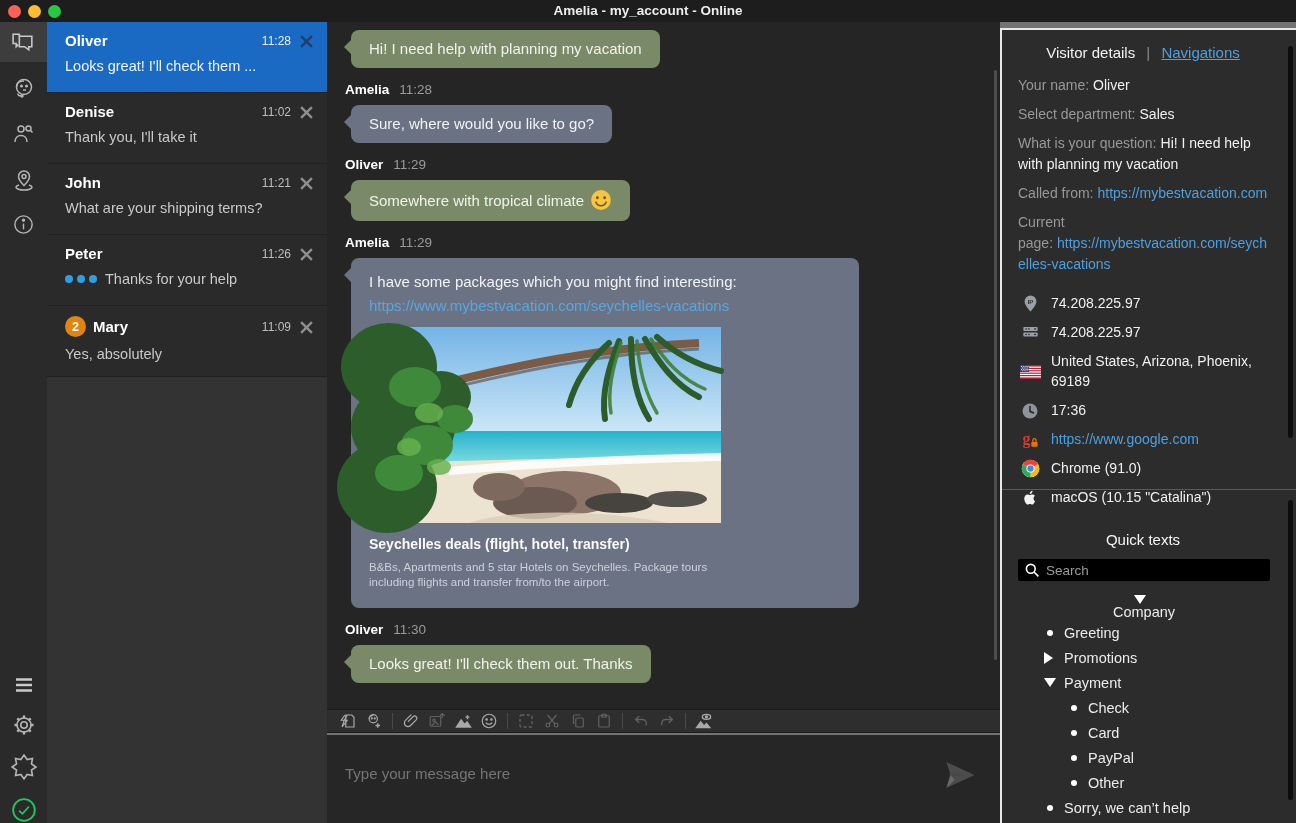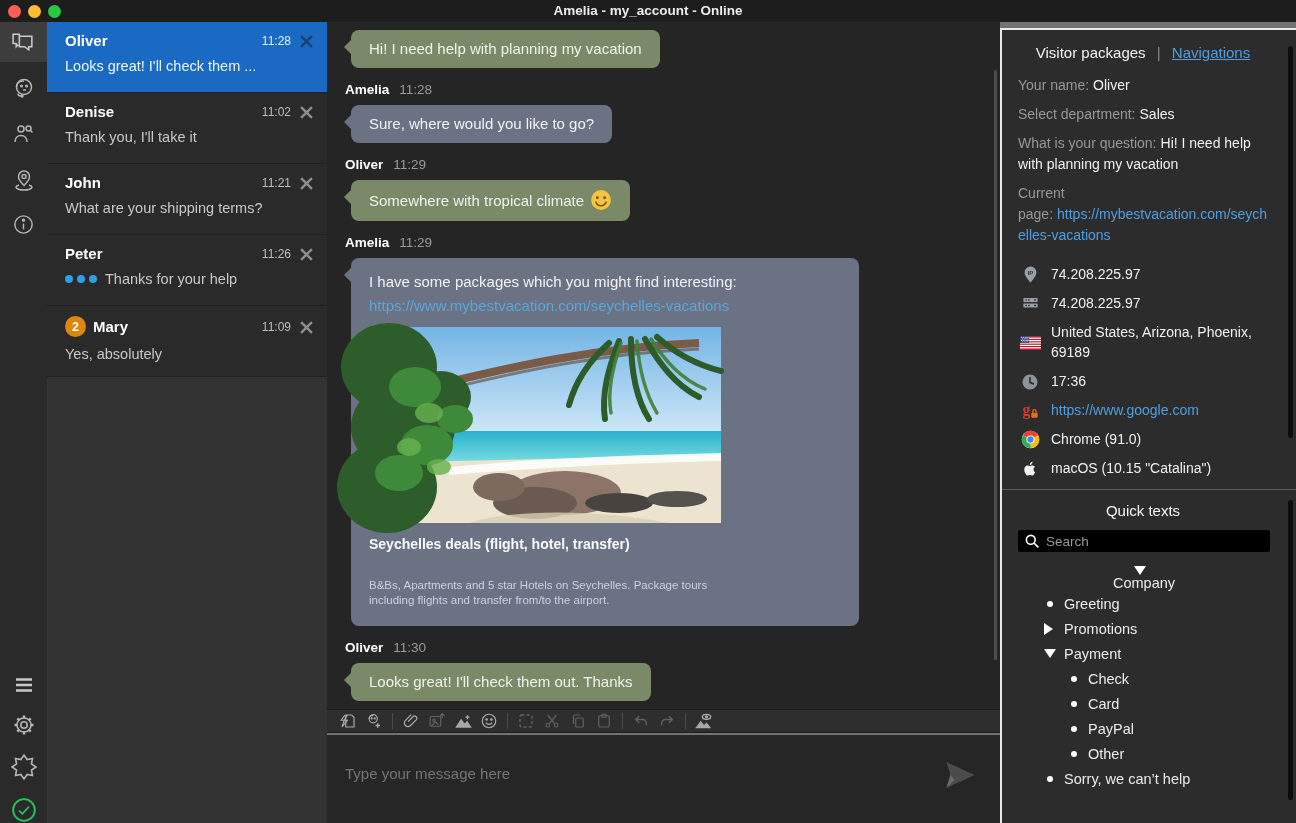--- a/index.html
+++ b/index.html
@@ -49,21 +49,21 @@
   .bubble .emoji { vertical-align:-5px; margin-left:6px; }
   .meta { margin:0 0 8px 2px; font-size:13.5px; }
   .meta-name { color:#fff; font-weight:bold; }
   .meta-time { color:#9a9a9a; margin-left:10px; }
   .card { position:relative; width:508px; background:#6b7284; border-radius:8px; padding:15px 18px 18px 18px; margin:0 0 14px 8px; color:#f2f3f6; }
   .card::before { content:""; position:absolute; left:-7px; top:10px; border:7px solid transparent; border-left:0; border-right-color:#6b7284; }
   .card-text { font-size:15px; }
   .card-link { display:block; margin-top:7px; font-size:15px; color:#5aa7dd; text-decoration:none; cursor:pointer; }
   .card-img { margin-top:13px; width:352px; height:196px; display:block; }
   .card-title { margin-top:13px; font-size:14px; font-weight:bold; color:#fafafa; }
-  .card-desc { margin-top:26px; width:345px; font-size:11.5px; line-height:15px; color:#ccd1da; }
+  .card-desc { margin-top:8px; width:345px; font-size:11.5px; line-height:15px; color:#ccd1da; }
 
   
   .chat-scroll { position:absolute; top:48px; right:3px; width:3px; height:590px; background:#4d4d4d; border-radius:2px; }
 
   
   .msg-toolbar { position:absolute; top:709px; left:327px; width:673px; height:24px; background:#2e2e2e; border-top:1px solid #1c1c1c; border-bottom:1px solid #1c1c1c; display:flex; align-items:center; padding-left:8px; }
   .tb { width:26px; height:22px; display:flex; align-items:center; justify-content:center; cursor:pointer; }
   .tb.dim { opacity:.42; }
   .tb-sep { width:1px; height:16px; background:#4a4a4a; margin:0 5px; }
 
@@ -474,33 +474,36 @@
           <path d="M3 20.5l18.5-8.5L3 3.5l2.5 7-1 .9 1-.1zM5.5 10.5L16 12 5.5 13.5l-1.2 6 4-4.2z"></path>
           <path d="M3 20.5L21.5 12 3 3.5l2.8 8.5z" opacity="0.9"></path>
           <path d="M5.8 12L3 20.5l5.4-5.1z" fill="#6a6a6a"></path>
         </svg>
     </div>
   </div>
 
   <div class="rightpanel">
 
     <div class="vp-tabs">
-      <span class="vp-tab">Visitor packages</span>
+      <span class="vp-tab">Visitor details</span>
       <span class="vp-tab-div">|</span>
       <span class="vp-tab link">Navigations</span>
     </div>
 
     <div class="vp-field">
       <span class="vp-label">Your name:</span><span>Oliver</span>
     </div>
     <div class="vp-field">
       <span class="vp-label">Select department:</span><span>Sales</span>
     </div>
     <div class="vp-field">
       <span class="vp-label">What is your question:</span><span>Hi! I need help with planning my vacation</span>
+    </div>
+    <div class="vp-field">
+      <span class="vp-label">Called from:</span><span class="vp-link">https://mybestvacation.com</span>
     </div>
     <div class="vp-field">
       <span class="vp-label">Current page:</span><span class="vp-link">https://mybestvacation.com/seychelles-vacations</span>
     </div>
 
     <div class="vp-rows">
       <div class="vp-row">
         <span class="ri">
           <svg width="19" height="19" viewBox="0 0 24 24">
               <path d="M12 2a7.5 7.5 0 0 0-7.5 7.5C4.5 14.5 12 22 12 22s7.5-7.5 7.5-12.5A7.5 7.5 0 0 0 12 2z" fill="#9aa0a8"></path>

